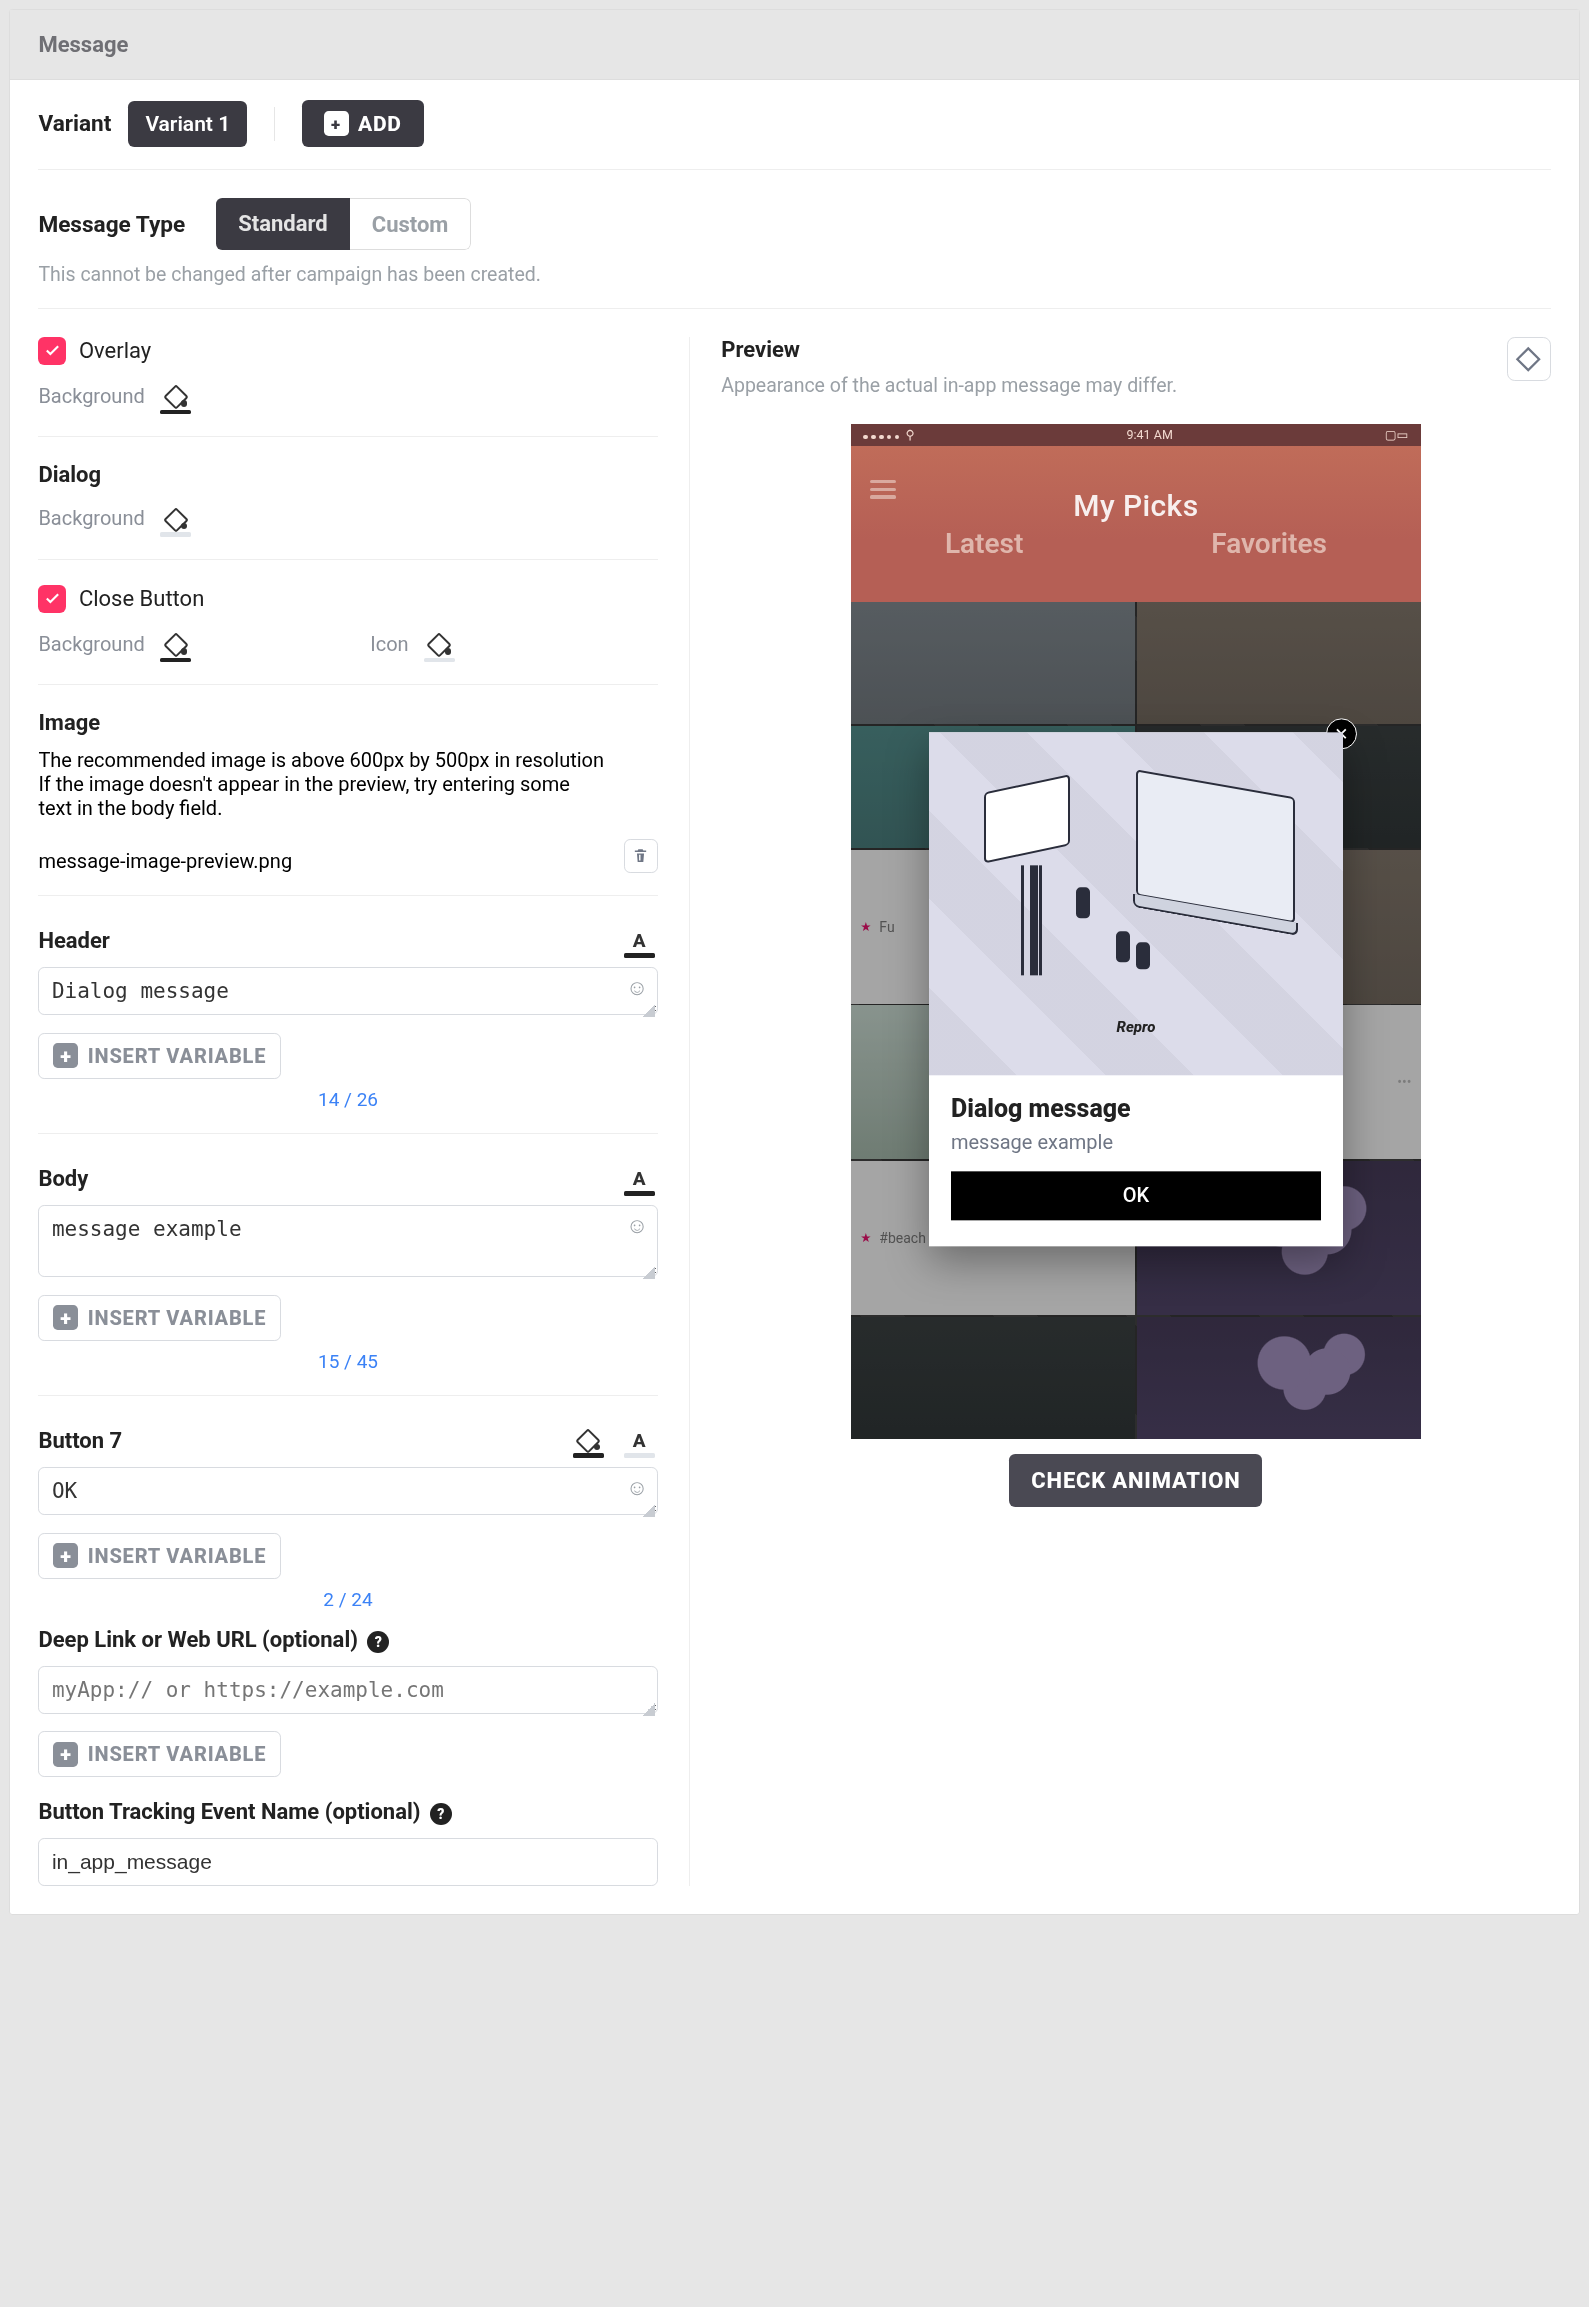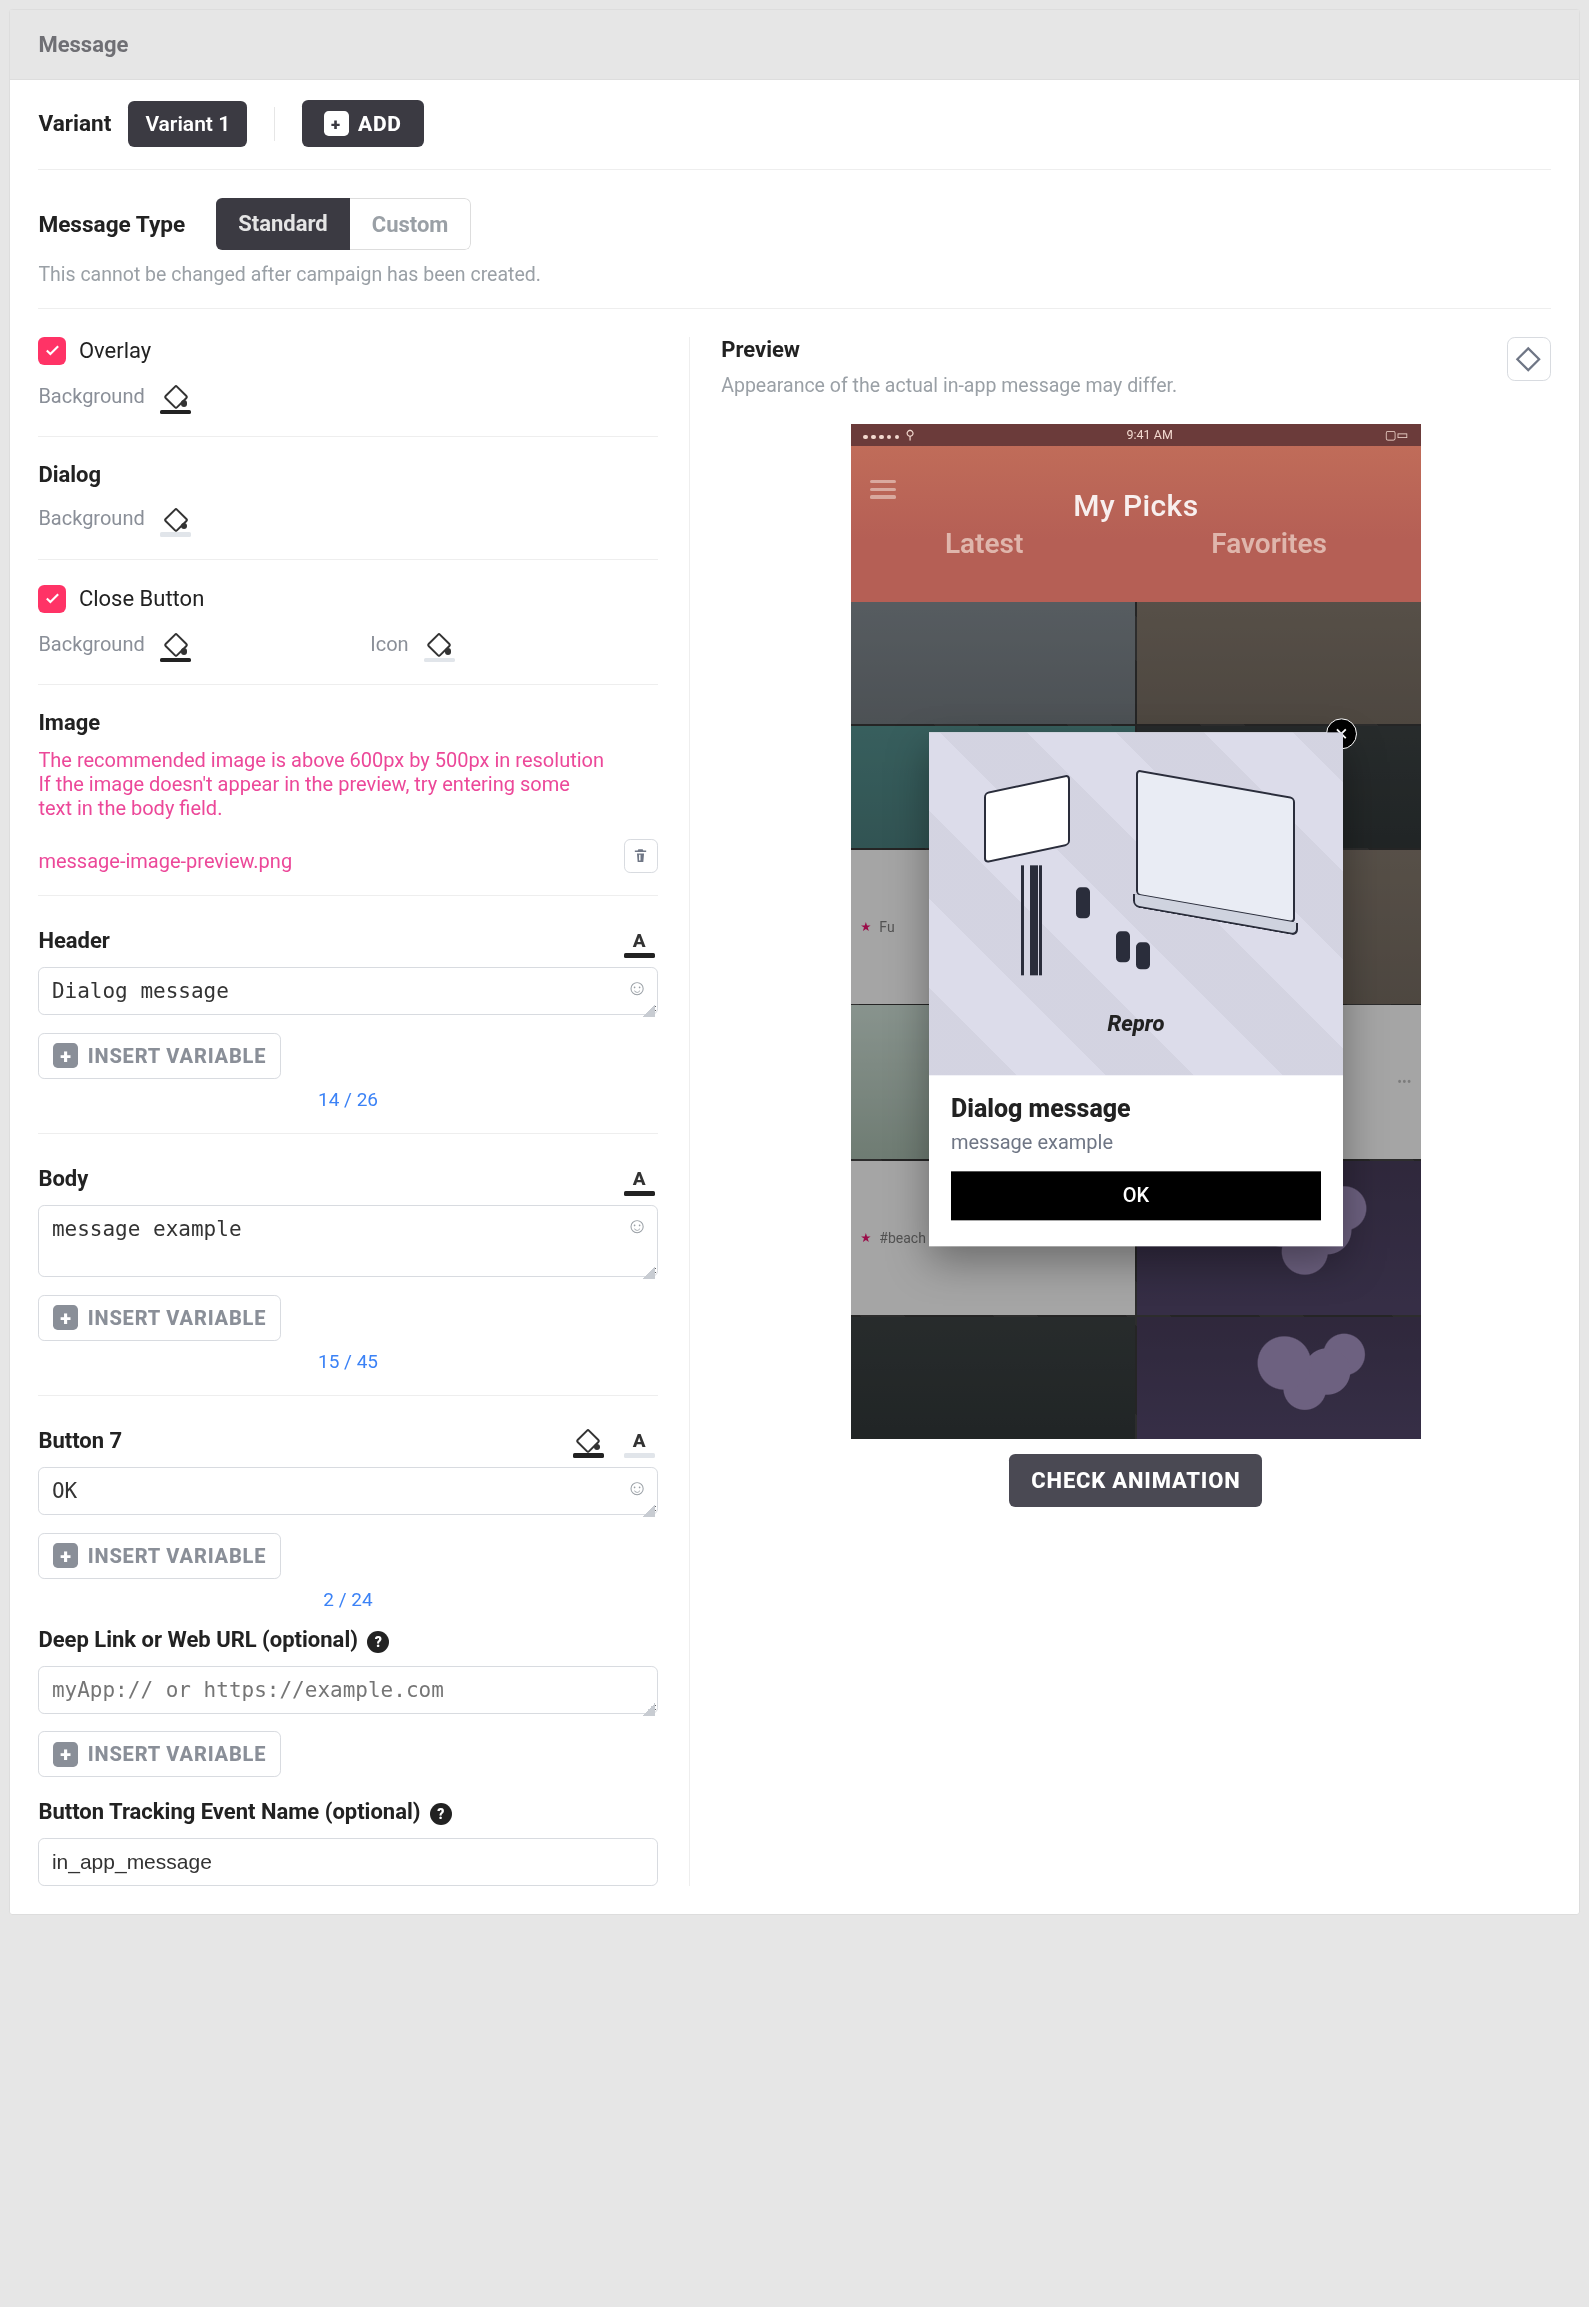--- a/index.html
+++ b/index.html
@@ -21,21 +21,21 @@
     .seg .seg-b { background:#fff; color:#9aa0a6; padding:12.5px 22px; font-weight:700; border:1.6px solid #ddd; border-left:none; border-top-right-radius:6.2px; border-bottom-right-radius:6.2px; }
     .muted { color:#9aa0a6; font-size:19.5px; }
     .split { display:flex; gap:0; }
     .col-l { flex:0 0 43%; padding-right:31px; }
     .col-r { flex:1; padding-left:31px; }
     .vsep { width:1.6px; background:#eee; }
     .chk { width:28px; height:28px; border-radius:6.2px; background:#ff3366; display:inline-flex; align-items:center; justify-content:center; color:#fff; }
     .chk svg { width:17px; height:17px; }
     .field-label { font-weight:400; color:#222; }
     .sub { color:#8a8f98; font-size:20px; }
-    .sub-dark { color:#ec4899; font-size:20px; }
+    .sub-dark { color:#000000; font-size:20px; }
     .iconbtn { width:36px; height:37px; display:inline-flex; flex-direction:column; align-items:center; justify-content:flex-end; gap:3.1px; }
     .iconbtn .underline { width:31px; height:4.7px; background:#222; border-radius:1.6px; }
     .iconbtn.light .underline { background:#e1e5ea; }
     .iconglyph { width:23.4px; height:20px; position:relative; }
     .fill-bucket::before { content:""; position:absolute; left:3.1px; top:1.6px; width:14px; height:14px; border:2.3px solid #333; border-radius:2.3px; transform:rotate(45deg); }
     .fill-bucket::after { content:""; position:absolute; right:0; bottom:0; width:6.2px; height:6.2px; background:#333; border-radius:50%; }
     .textcolor { position:relative; }
     .textcolor::before { content:"A"; position:absolute; left:4.7px; top:-1.6px; font-weight:800; font-size:19px; color:#333; }
     .section { margin-top:13px; }
     .section-title { font-weight:700; color:#222; margin-bottom:4.7px; }
@@ -90,21 +90,21 @@
     .lap { position:absolute; right:2%; top:6%; width:48%; height:46%; background:#e9ecf4; border:2.3px solid #2a2d3b; border-radius:4.7px; transform:skewY(10deg); }
     .lap::after { content:""; position:absolute; left:-4.7px; right:-4.7px; bottom:-14px; height:11px; background:#cfd3df; border:2.3px solid #2a2d3b; border-top:none; border-radius:0 0 6.2px 6.2px; }
     .ladder { position:absolute; left:18%; top:36%; width:7.8px; height:40%; background:#2a2d3b; }
     .ladder::before,.ladder::after { content:""; position:absolute; top:0; bottom:0; width:3.1px; background:#2a2d3b; }
     .ladder::before { left:-9.4px; }
     .ladder::after { left:9.4px; }
     .person { position:absolute; width:14px; height:31px; background:#2a2d3b; border-radius:4.7px; }
     .person.a { left:32%; top:44%; }
     .person.b { left:44%; top:60%; }
     .person.c { left:50%; top:64%; height:26.5px; }
-    .repro { position:absolute; left:50%; bottom:4.7px; transform:translateX(-50%); font-style:italic; font-weight:800; color:#222; font-size:22px; }
+    .repro { position:absolute; left:50%; bottom:4.7px; transform:translateX(-50%); font-style:italic; font-weight:800; color:#222; font-size:15px; }
     .dlg-content { padding:19px 22px 26.5px; }
     .dlg-title { font-weight:800; font-size:25px; color:#222; }
     .dlg-body { color:#6f7685; margin-top:6.2px; font-size:20px; }
     .dlg-btn { margin-top:17px; background:#000; color:#fff; text-align:center; padding:12.5px; font-weight:500; font-size:20px; }
     .btn-check { display:inline-block; background:#4a4953; color:#fff; font-weight:800; letter-spacing:0.8px; padding:14px 22px; border-radius:6.2px; margin-top:15.6px; }
     .center { display:flex; justify-content:center; }
     .mt12{margin-top:9.4px}.mt16{margin-top:12.5px}.mt20{margin-top:15.6px}.mt24{margin-top:19px}.mt28{margin-top:22px}
     .row-gap { display:flex; align-items:center; gap:12.5px; }
     .iconsright { display:flex; gap:15.6px; align-items:flex-end; }
     .trash svg { width:17px; height:17px; }

